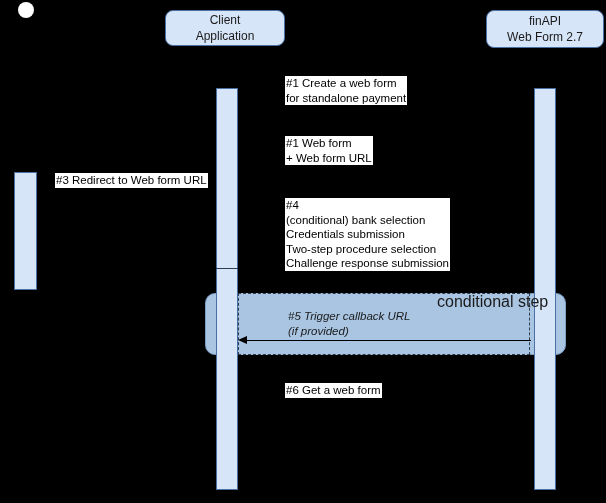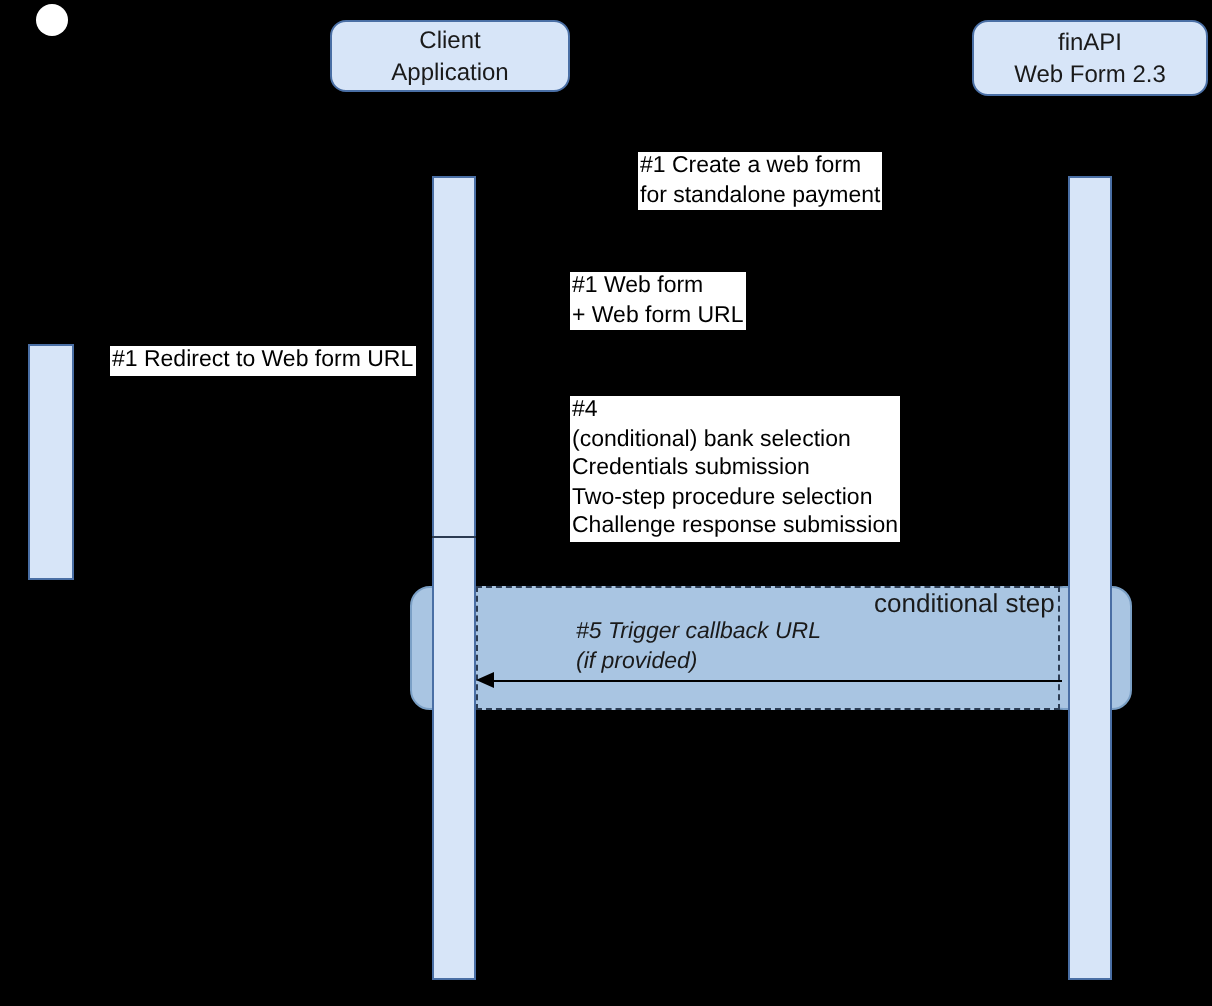--- a/index.html
+++ b/index.html
@@ -67,21 +67,21 @@
   }
   .cond-box {
     position: absolute;
     box-sizing: border-box;
     background: #a9c5e2;
     border: 1px dashed #2b3b52;
   }
   .cond-title {
     position: absolute;
     color: #1a1a1a;
-    font-size: 13px;
+    font-size: 16px;
     line-height: 14px;
     white-space: nowrap;
   }
 
   
   .msg-label {
     position: absolute;
     background: #ffffff;
     color: #000000;
     font-size: 11.5px;
@@ -118,54 +118,55 @@
 
   <div class="start-dot" style="left:18px; top:2px; width:16px; height:16px;"></div>
 
   <div class="participant" style="left:165px; top:10px; width:120px; height:36px;">
     <span class="plabel">Client
 Application</span>
   </div>
 
   <div class="participant" style="left:486px; top:10px; width:118px; height:38px;">
     <span class="plabel">finAPI
-Web Form 2.3</span>
+Web Form 2.7</span>
   </div>
 
   <div class="lifeline-bar" style="left:14px; top:172px; width:23px; height:118px;"></div>
 
   <div class="lifeline-bar" style="left:216px; top:88px; width:22px; height:402px;"></div>
   <div class="bar-divider" style="left:216px; top:268px; width:22px;"></div>
 
   <div class="lifeline-bar" style="left:534px; top:88px; width:22px; height:402px;"></div>
 
   <div class="cond-capsule" style="left:205px; top:293px; width:44px; height:62px;"></div>
   <div class="cond-capsule" style="left:522px; top:293px; width:44px; height:62px;"></div>
 
   <div class="cond-box" style="left:238px; top:293px; width:292px; height:62px;"></div>
 
   <div class="lifeline-bar" style="left:216px; top:293px; width:22px; height:62px; border-top:none; border-bottom:none;"></div>
   <div class="lifeline-bar" style="left:534px; top:293px; width:22px; height:62px; border-top:none; border-bottom:none;"></div>
 
   <div class="cond-title" style="left:437px; top:295px;">conditional step</div>
 
-  <div class="msg-label" style="left:285px; top:76px;margin-left:34px;">#1 Create a web form
+  <div class="msg-label" style="left:285px; top:76px;">#1 Create a web form
 for standalone payment</div>
 
   <div class="msg-label" style="left:285px; top:136px;">#1 Web form
 + Web form URL</div>
 
-  <div class="msg-label" style="left:55px; top:173px;">#1 Redirect to Web form URL</div>
+  <div class="msg-label" style="left:55px; top:173px;">#3 Redirect to Web form URL</div>
 
   <div class="msg-label" style="left:285px; top:198px;">#4
 (conditional) bank selection
 Credentials submission
 Two-step procedure selection
 Challenge response submission</div>
 
   <div class="msg-label on-shade" style="left:287px; top:309px;">#5 Trigger callback URL
 (if provided)</div>
 
   <div class="arrow-line" style="left:241px; top:340px; width:290px;"></div>
   <div class="arrow-head" style="left:238px; top:336px;"></div>
 
+  <div class="msg-label" style="left:285px; top:383px;">#6 Get a web form</div>
 
 </div>
 
 </body></html>

